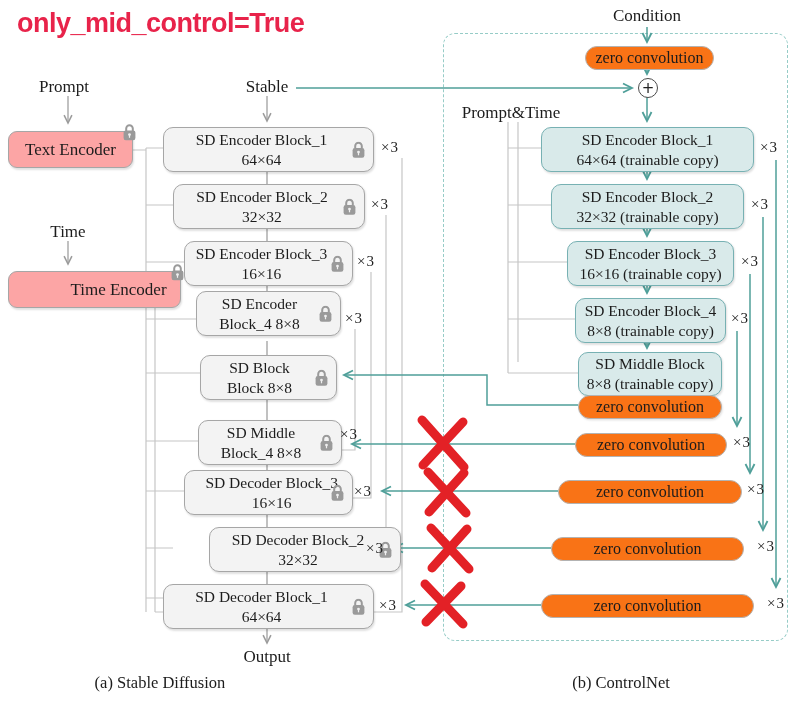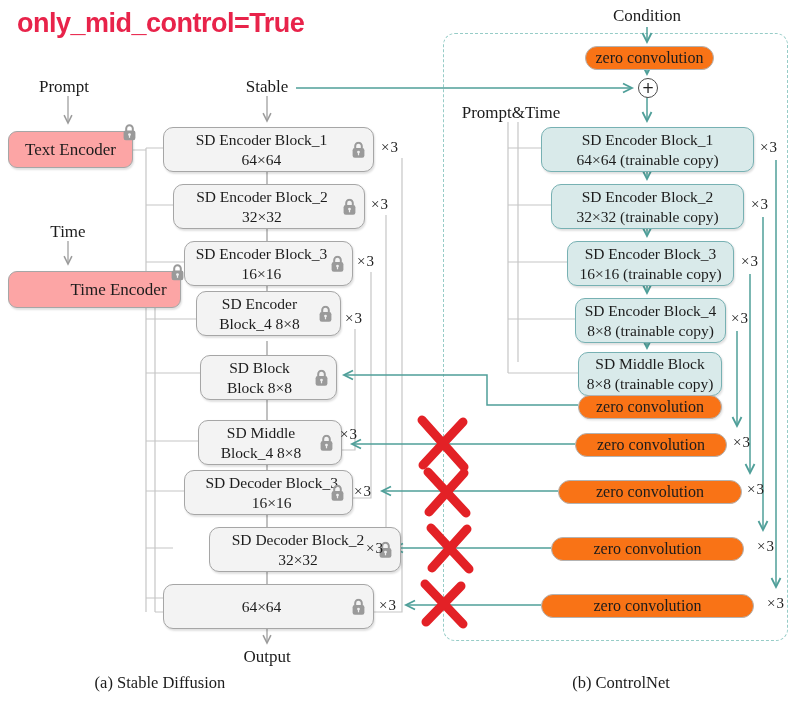--- a/index.html
+++ b/index.html
@@ -234,20 +234,21 @@
       </div>
     <span class="lock"><svg width="15" height="17" viewBox="0 0 15 17">
           <path d="M4.2 7 V4.6 a3.3 3.3 0 0 1 6.6 0 V7" fill="none" stroke="#9a9a9a" stroke-width="2"></path>
           <rect x="1.6" y="6.6" width="11.8" height="9.6" rx="2.2" fill="#9a9a9a"></rect>
           <circle cx="7.5" cy="10.6" r="1.4" fill="#efefef"></circle>
           <rect x="6.9" y="10.8" width="1.2" height="3" fill="#efefef"></rect>
         </svg></span>
   </div>
   <div class="block" style="left:163px;top:584px;width:209px;">
     <div class="txt">
+        <div>SD Decoder Block_1</div>
         <div>64×64</div>
       </div>
     <span class="lock"><svg width="15" height="17" viewBox="0 0 15 17">
           <path d="M4.2 7 V4.6 a3.3 3.3 0 0 1 6.6 0 V7" fill="none" stroke="#9a9a9a" stroke-width="2"></path>
           <rect x="1.6" y="6.6" width="11.8" height="9.6" rx="2.2" fill="#9a9a9a"></rect>
           <circle cx="7.5" cy="10.6" r="1.4" fill="#efefef"></circle>
           <rect x="6.9" y="10.8" width="1.2" height="3" fill="#efefef"></rect>
         </svg></span>
   </div>
 

